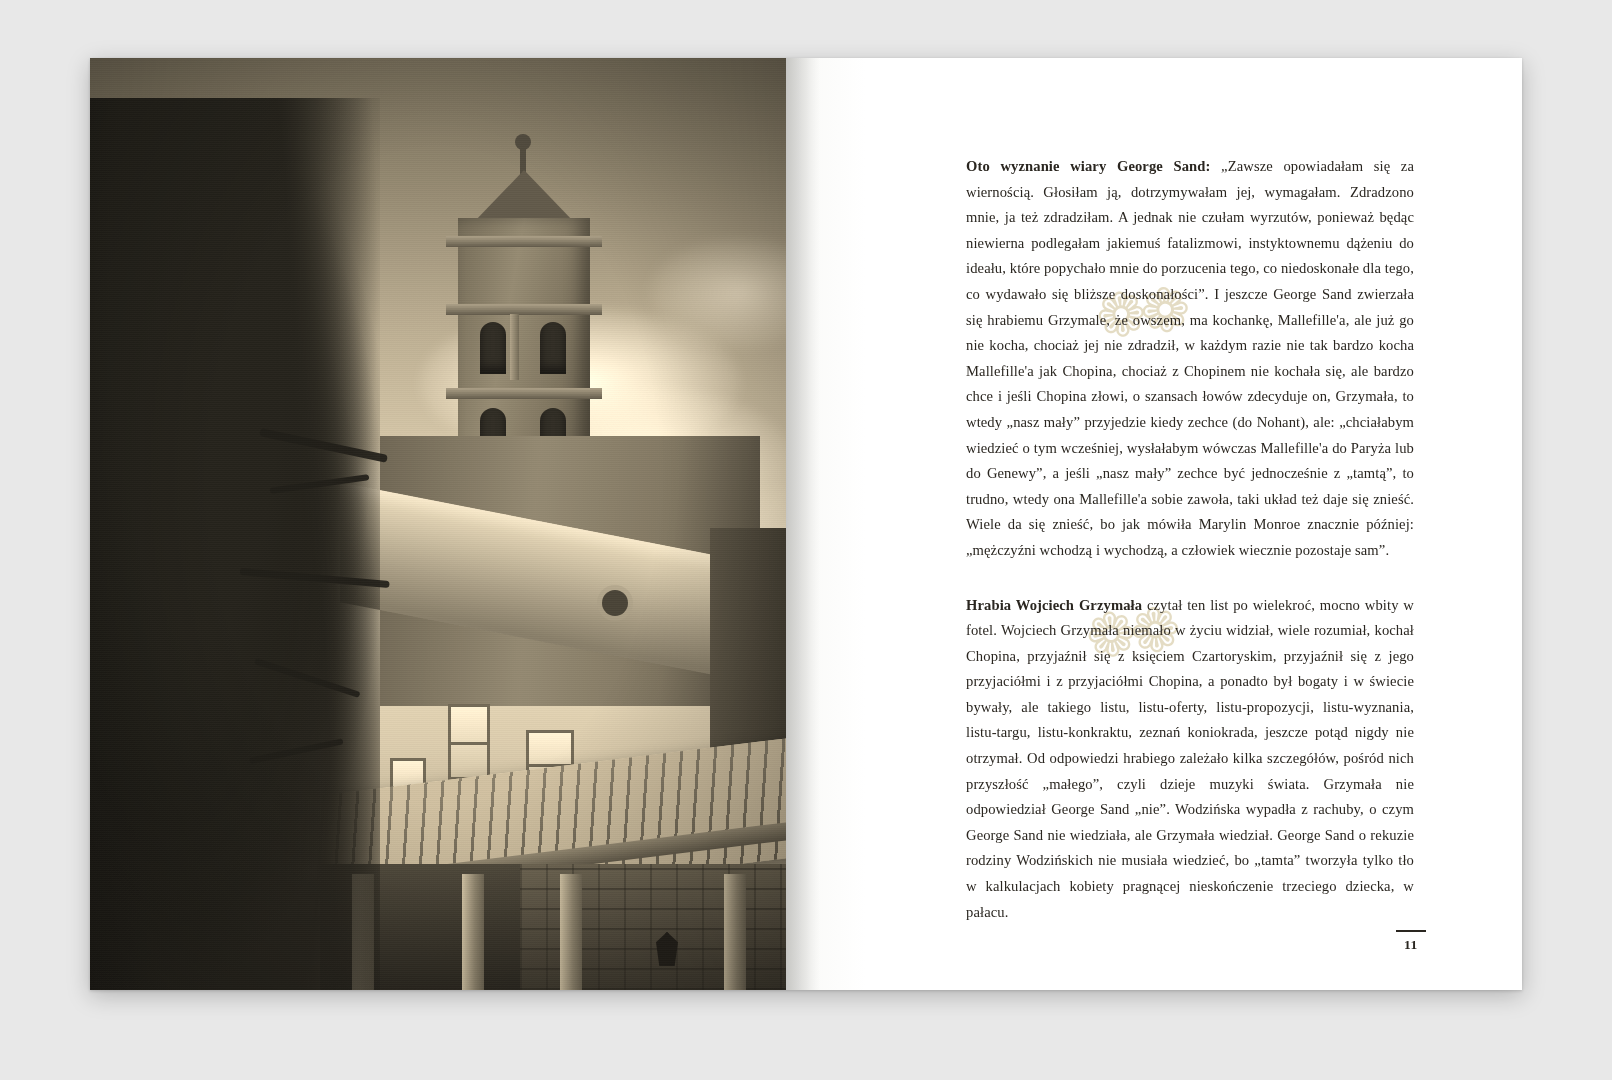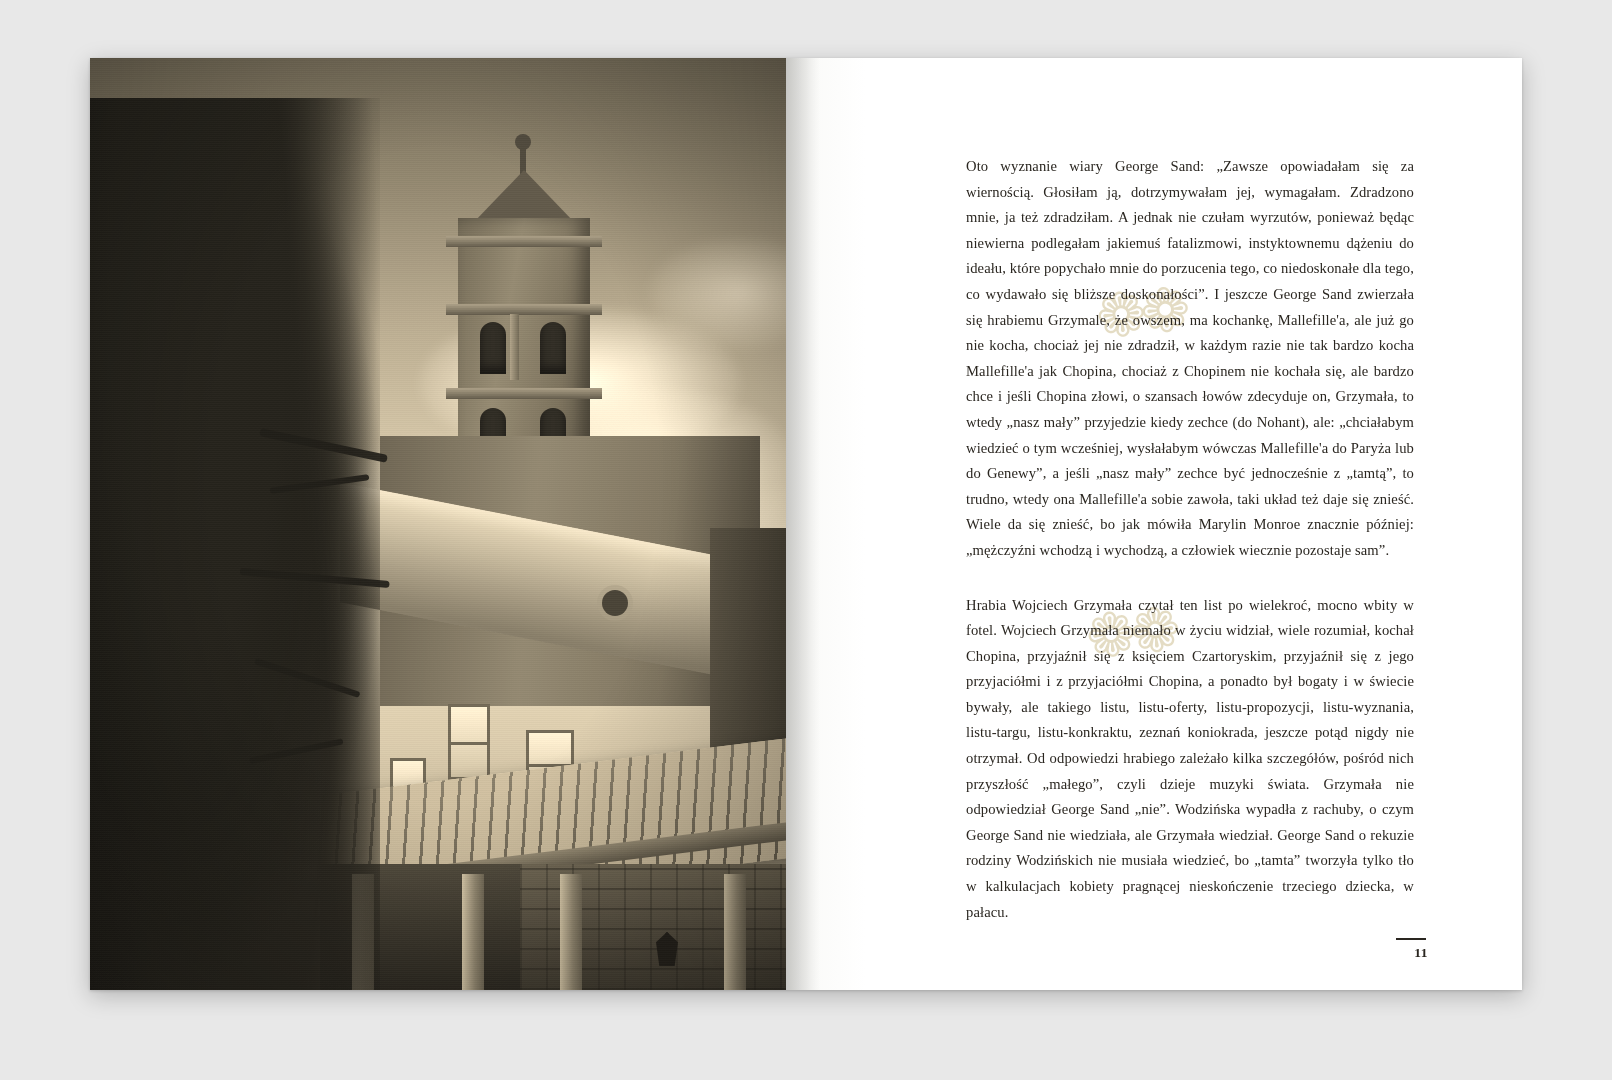--- a/index.html
+++ b/index.html
@@ -297,21 +297,21 @@
 
   .para {
     font-size: 14.6px;
     line-height: 25.6px;
     color: #2a2620;
     text-align: justify;
     margin: 0 0 29px 0;
     letter-spacing: 0.1px;
   }
   .para .lead {
-    font-weight: normal;
+    font-weight: bold;
   }
 
   .watermark {
     position: absolute;
     left: 300px;
     top: 210px;
     width: 210px;
     height: 540px;
     pointer-events: none;
     opacity: 0.30;
@@ -324,23 +324,22 @@
     letter-spacing: -6px;
     transform: rotate(-6deg);
   }
   .wm1 { left: 10px;  top: 10px; }
   .wm2 { left: 0px;   top: 330px; }
 
   .folio {
     position: absolute;
     left: 608px;
     top: 872px;
-    text-align: right;
+    text-align: center;
     width: 34px;
-    margin-top: 8px;
   }
   .folio .rule {
     width: 30px;
     height: 1.5px;
     background: #2a2620;
     margin: 0 auto 5px auto;
   }
   .folio .num {
     font-size: 13.5px;
     font-weight: bold;

